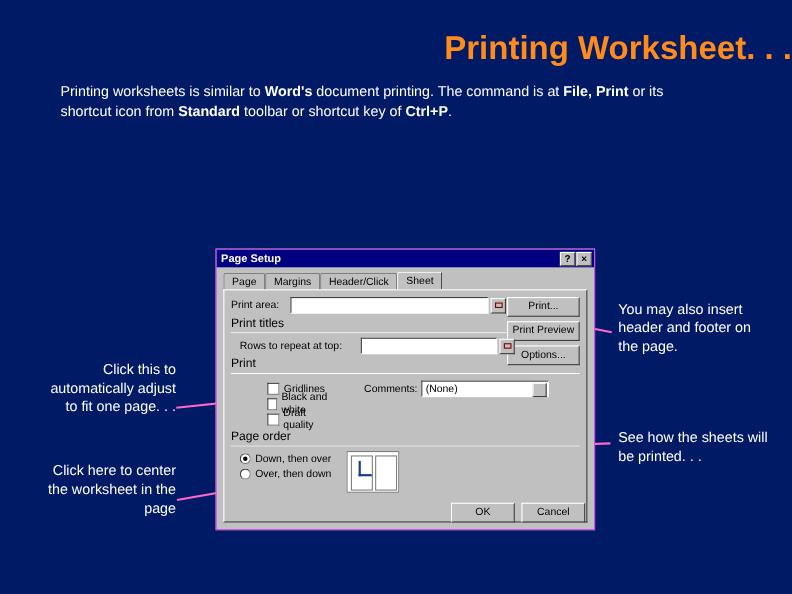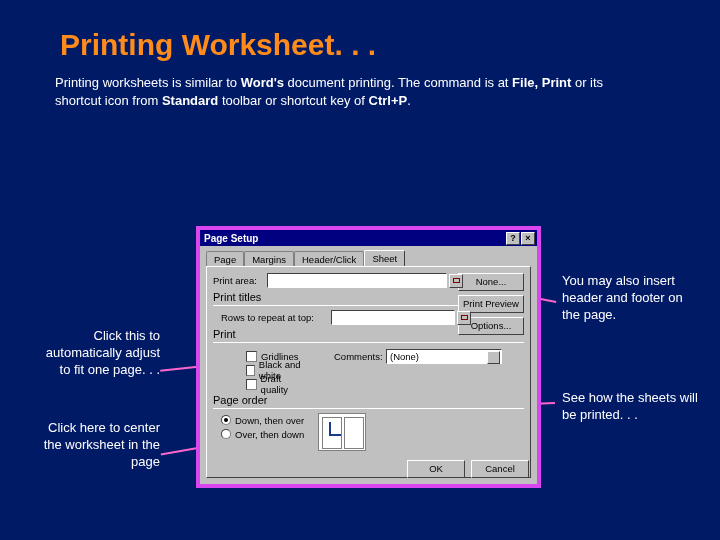--- a/index.html
+++ b/index.html
@@ -10,20 +10,21 @@
     font-family: Verdana, Arial, sans-serif;
     color: #fff;
     position: relative;
     overflow: hidden;
   }
   .slide-title {
     font-size: 30px;
     font-weight: bold;
     color: #ff8c1a;
     padding: 28px 0 0 60px;
+    text-align: right;
   }
   .slide-body {
     font-size: 13px;
     line-height: 1.35;
     color: #fff;
     padding: 12px 40px 0 55px;
     max-width: 650px;
   }
   .slide-body b { font-weight: bold; }
   .callout {
@@ -55,21 +56,21 @@
     border-width: 5px 8px 5px 0;
     border-color: transparent #ff66cc transparent transparent;
   }
 
   
   .dialog {
     position: absolute;
     left: 196px; top: 226px;
     width: 345px;
     background: #c0c0c0;
-    border: 4px solid #d946ef;
+    border: 1px solid #d946ef;
     font-family: "MS Sans Serif", Tahoma, Arial, sans-serif;
     font-size: 10px;
     color: #000;
   }
   .titlebar {
     background: #000080;
     color: #fff;
     height: 16px;
     display: flex;
     align-items: center;
@@ -257,21 +258,21 @@
   <div class="tabs">
     <div class="tab">Page</div>
     <div class="tab">Margins</div>
     <div class="tab">Header/Click</div>
     <div class="tab active">Sheet</div>
   </div>
 
   <div class="panel">
 
     <div class="side-buttons">
-      <div class="btn">None...</div>
+      <div class="btn">Print...</div>
       <div class="btn">Print Preview</div>
       <div class="btn">Options...</div>
     </div>
 
     <div class="row" style="width:250px;">
       <span class="lbl" style="width:54px;">Print area:</span>
       <div class="input"></div>
       <div class="ref-btn"></div>
     </div>
 

